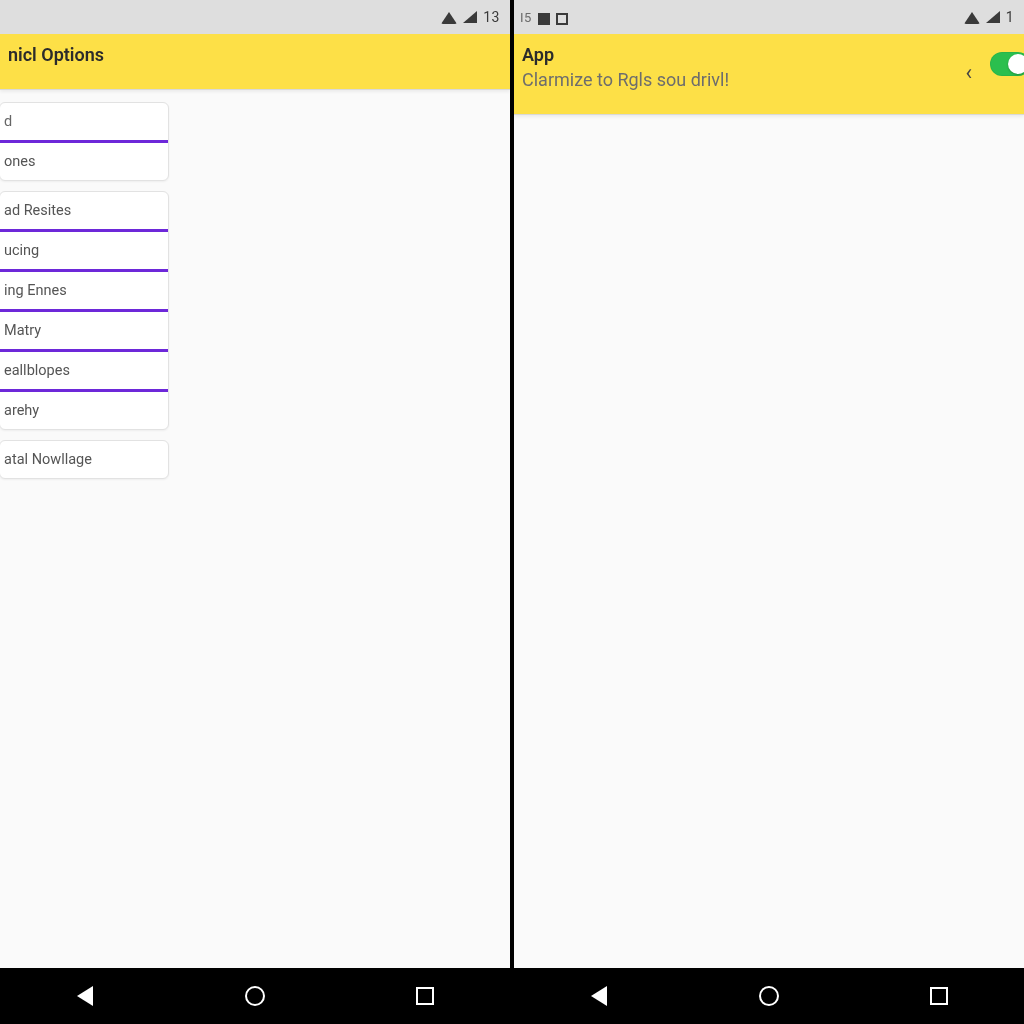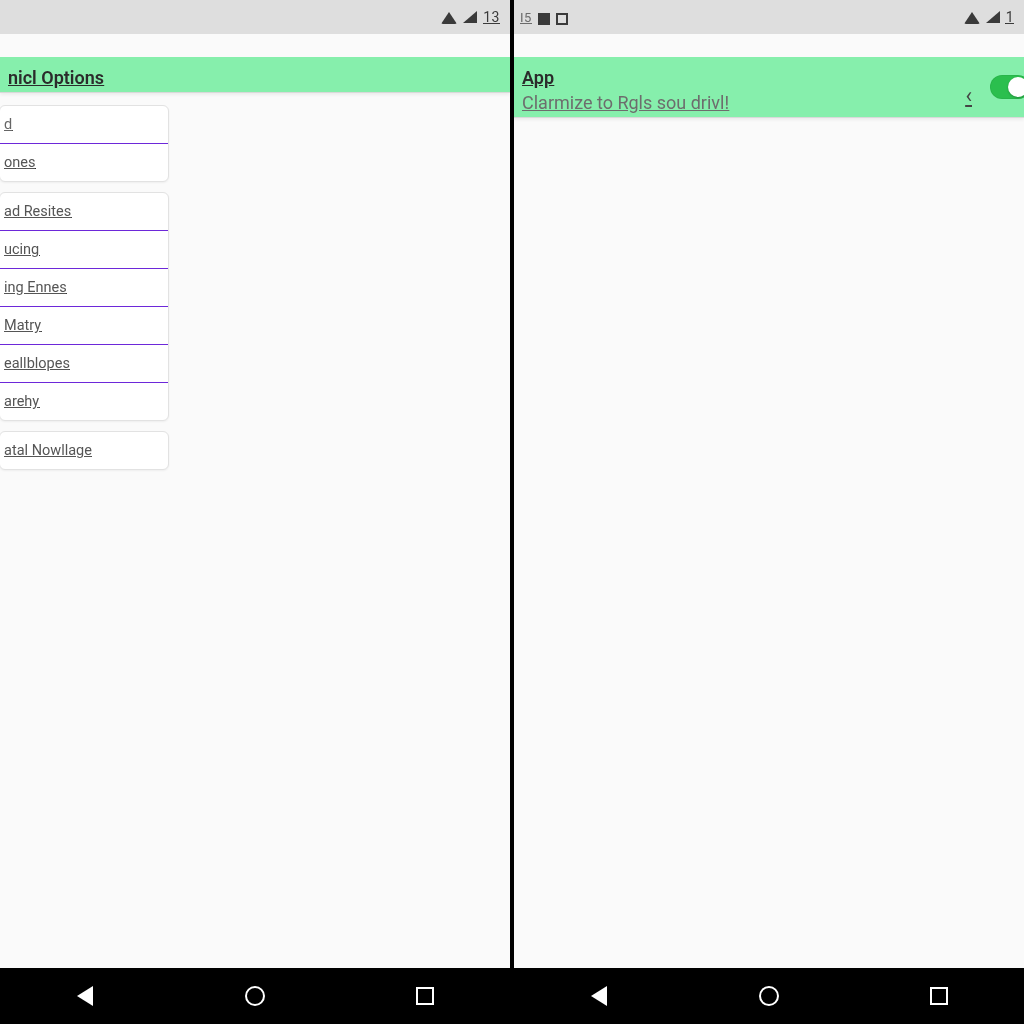--- a/index.html
+++ b/index.html
@@ -1,49 +1,49 @@
 <!DOCTYPE html>
 <html><head>
 <meta charset="utf-8">
 <style>
-  * { box-sizing: border-box; margin: 0; padding: 0; text-decoration: underline; }
+  * { box-sizing: border-box; margin: 0; padding: 0; }
   html, body { width: 1024px; height: 1024px; font-family: Roboto, "Helvetica Neue", Arial, sans-serif; background: #fff; overflow: hidden; }
   .stage { display: flex; width: 1024px; height: 1024px; }
   .phone { position: relative; width: 510px; height: 1024px; background: #fafafa; display: flex; flex-direction: column; }
   .statusbar { height: 34px; background: #dedede; display: flex; align-items: center; justify-content: flex-end; padding: 0 10px 0 6px; color: #3a3a3a; font-size: 14px; letter-spacing: .5px; }
   .statusbar .left { display:flex; align-items:flex-end; gap:6px; margin-right:auto; color:#6b6b6b; font-size:13px; }
   .status-icons { display:flex; align-items:center; gap:6px; }
   .wifi, .signal, .square, .squareo { display:inline-block; }
   .wifi {
     width: 0; height: 0; border-left: 8px solid transparent; border-right: 8px solid transparent; border-bottom: 12px solid #3a3a3a; border-radius: 2px;
     transform: translateY(1px);
   }
   .signal {
     width: 0; height: 0; border-left: 0 solid transparent; border-right: 14px solid transparent; border-bottom: 12px solid #3a3a3a;
     transform: scaleX(-1);
   }
   .square  { width:12px; height:12px; border:2px solid #3a3a3a; background:#3a3a3a; }
   .squareo { width:12px; height:12px; border:2px solid #3a3a3a; }
 
-  .appbar { background: #86efac; border-bottom: 1px solid #d9d9d9; padding: 10px 14px 4px 8px; position: relative; box-shadow: 0 2px 3px rgba(0,0,0,.06); margin-top: 23px; }
+  .appbar { background: #fde047; border-bottom: 1px solid #d9d9d9; padding: 10px 14px 24px 8px; position: relative; box-shadow: 0 2px 3px rgba(0,0,0,.06); }
   .appbar .title { font-size: 18px; font-weight: 600; color: #2b2b2b; }
   .appbar .subtitle { font-size: 18px; color: #6d6d6d; margin-top: 4px; }
   .appbar .back { position:absolute; right: 44px; top: 22px; font-size: 22px; color:#444; padding:4px 8px; }
   .appbar .toggle { position:absolute; right: -6px; top: 18px; width: 40px; height: 24px; border-radius: 14px; background:#2bbf4e; box-shadow: inset 0 0 0 1px rgba(0,0,0,.05);}
   .appbar .toggle::after{ content:""; position:absolute; right:2px; top:2px; width:20px; height:20px; border-radius:50%; background:#fff; box-shadow:0 1px 2px rgba(0,0,0,.25);}
 
   .content { flex:1; background:#fafafa; padding: 6px 8px 0 0; overflow:hidden; }
 
   .card {
     background:#fff; border:1px solid #e2e2e2; border-radius:6px; margin: 6px 0 10px -1px;
     box-shadow: 0 1px 2px rgba(0,0,0,.05);
     width: 170px;
   }
   .card .row {
-    padding: 10px 10px 10px 4px; font-size: 14.5px; color:#555; border-top:1px solid #6d28d9;
+    padding: 10px 10px 10px 4px; font-size: 14.5px; color:#555; border-top:3px solid #6d28d9;
   }
   .card .row:first-child { border-top:none; }
   .card .row.first { color:#666; }
 
   .navbar { height: 56px; background:#000; display:flex; align-items:center; justify-content:space-around; }
   .nav-btn { width:44px; height:44px; display:flex; align-items:center; justify-content:center; color:#fff; }
   .tri { width:0;height:0;border-top:10px solid transparent;border-bottom:10px solid transparent;border-right:16px solid #fff; }
   .circ{ width:20px;height:20px;border:2px solid #fff;border-radius:50%; }
   .sq  { width:18px;height:18px;border:2px solid #fff; }
 

